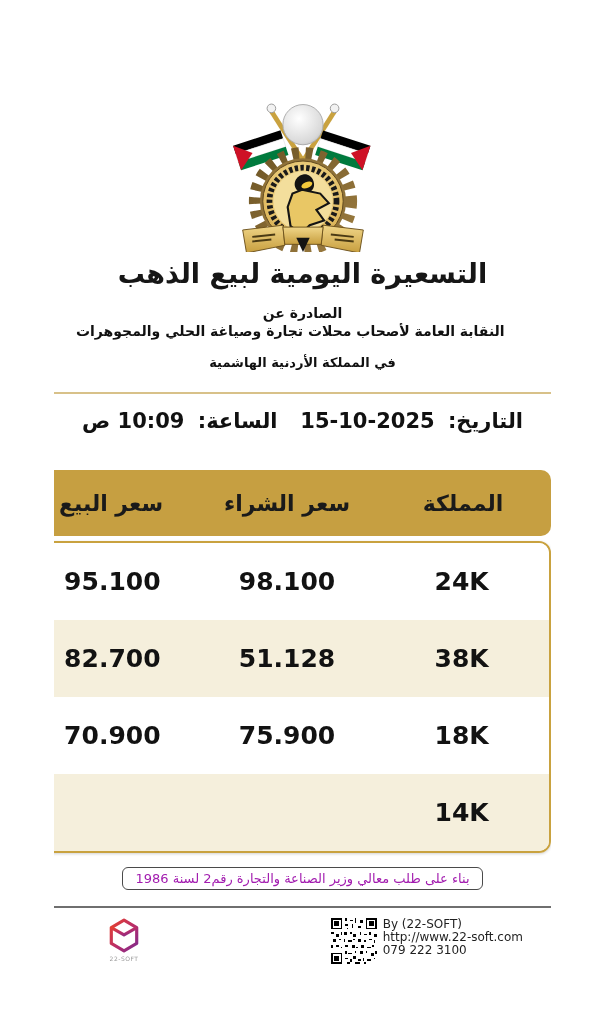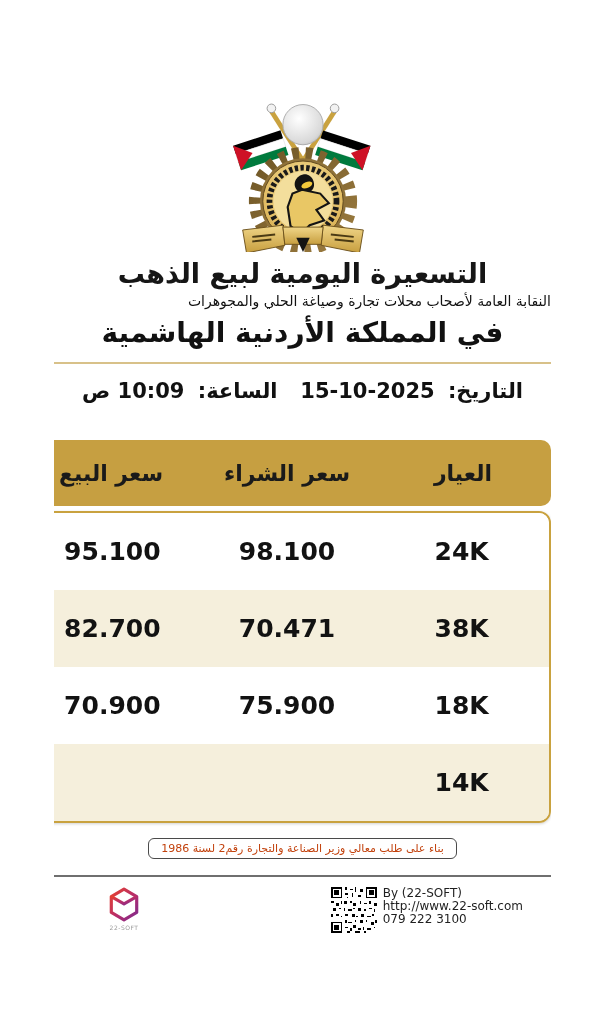--- a/index.html
+++ b/index.html
@@ -15,22 +15,22 @@
     padding-top:78px;
     color:#111;
   }
   .emblem{display:block;margin:0 auto;}
   .title{
     margin:4px 0 0 0;
     font-size:27px;font-weight:bold;
     text-align:center;line-height:36px;color:#161616;
   }
   .issued-by{margin-top:12px;font-size:14px;font-weight:bold;text-align:center;line-height:18px;}
-  .issuer{font-size:14px;font-weight:normal;text-align:right;line-height:18px;padding-left:22px;}
-  .country{margin-top:10px;font-size:28px;font-weight:bold;text-align:center;line-height:26px;}
+  .issuer{font-size:14px;font-weight:bold;text-align:left;line-height:18px;padding-left:22px;}
+  .country{margin-top:10px;font-size:13px;font-weight:bold;text-align:center;line-height:26px;}
   .divider-gold{
     width:505px;margin:16px auto 0;
     border:none;border-top:2px solid #D8C189;height:0;
   }
   .meta-row{
     margin:12px 28px 0;
     display:flex;justify-content:space-between;align-items:center;
     font-size:21px;font-weight:bold;line-height:30px;
   }
   .meta-item{white-space:nowrap;}
@@ -54,21 +54,21 @@
     height:77px;align-items:center;text-align:center;
     font-size:25px;font-weight:bold;color:#121212;
     background:#ffffff;
   }
   .trow.alt{background:#F5EFDC;}
   .note-wrap{text-align:center;margin-top:14px;}
   .note{
     display:inline-block;
     border:1.3px solid #4a4a4a;border-radius:6px;
     padding:3px 12px;
-    font-size:11px;color:#c2410c;background:#fff;
+    font-size:13px;color:#a21caf;background:#fff;
   }
   .divider-dark{
     margin:16px 0 0;border:none;border-top:2px solid #6f6f6f;height:0;width:100%;
   }
   .footer{
     display:flex;justify-content:space-between;align-items:flex-start;
     padding:10px 28px 0 24px;
   }
   .cube-wrap{display:flex;flex-direction:column;align-items:center;margin-left:30px;}
   .cube-caption{font-size:6px;color:#9a9a9a;margin-top:1px;letter-spacing:.5px;}
@@ -142,51 +142,52 @@
     <path d="M148,142 L106,137 L104,158 L144,166 Z" fill="url(#ribbonGrad)" stroke="#6e531d"></path>
     <path d="M64,139 L106,139 L104,157 L66,157 Z" fill="url(#ribbonGrad)" stroke="#6e531d"></path>
     <polygon points="78,150 92,150 85,165" fill="#131313"></polygon>
     <rect x="32" y="147" width="24" height="2" fill="#4a3a14" transform="rotate(-6 44 148)"></rect>
     <rect x="32" y="152" width="20" height="2" fill="#4a3a14" transform="rotate(-6 42 153)"></rect>
     <rect x="114" y="147" width="24" height="2" fill="#4a3a14" transform="rotate(6 126 148)"></rect>
     <rect x="118" y="152" width="20" height="2" fill="#4a3a14" transform="rotate(6 128 153)"></rect>
   </svg>
 
   <h1 class="title">التسعيرة اليومية لبيع الذهب</h1>
+  <div class="issued-by">الصادرة عن</div>
   <div class="issuer">النقابة العامة لأصحاب محلات تجارة وصياغة الحلي والمجوهرات</div>
   <div class="country">في المملكة الأردنية الهاشمية</div>
 
   <hr class="divider-gold">
 
   <div class="meta-row">
     <div class="meta-item">
       <span>التاريخ:</span>
       <span class="val" dir="ltr">15-10-2025</span>
     </div>
     <div class="meta-item">
       <span>الساعة:</span>
       <span class="val">10:09 ص</span>
     </div>
   </div>
 
   <div class="price-table">
     <div class="thead">
-      <div>العيار</div>
+      <div>المملكة</div>
       <div>سعر الشراء</div>
       <div>سعر البيع</div>
     </div>
     <div class="tbody">
       <div class="trow">
         <div dir="ltr">24K</div>
         <div dir="ltr">98.100</div>
         <div dir="ltr">95.100</div>
       </div>
       <div class="trow alt">
         <div dir="ltr">38K</div>
-        <div dir="ltr">70.471</div>
+        <div dir="ltr">51.128</div>
         <div dir="ltr">82.700</div>
       </div>
       <div class="trow">
         <div dir="ltr">18K</div>
         <div dir="ltr">75.900</div>
         <div dir="ltr">70.900</div>
       </div>
       <div class="trow alt">
         <div dir="ltr">14K</div>
       </div>

